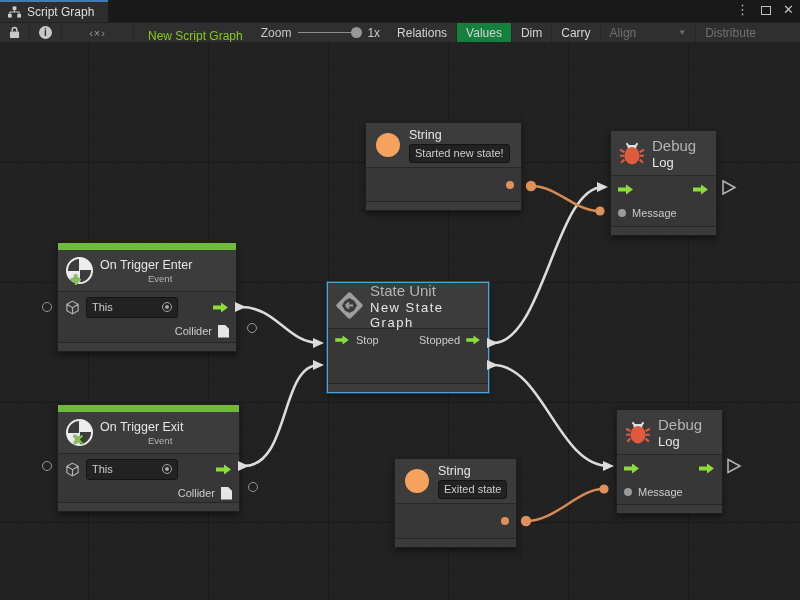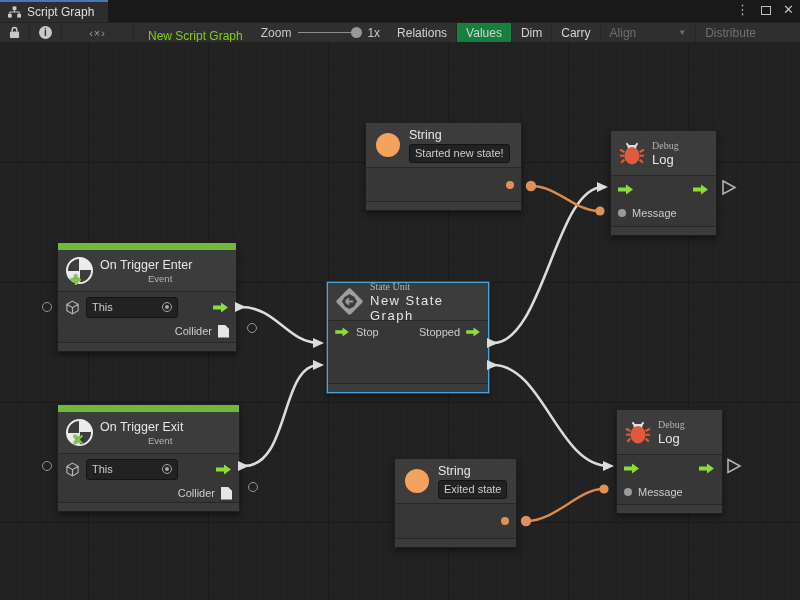--- a/index.html
+++ b/index.html
@@ -47,21 +47,21 @@
   }
 
   
   .node { position:absolute; background:#373737; border:1px solid #1f1f1f;
           box-shadow:0 3px 6px rgba(0,0,0,.45); color:#dcdcdc; }
   .node.selected { border:1px solid #4aa3dd; box-shadow:0 0 0 1px rgba(74,163,221,.35), 0 3px 6px rgba(0,0,0,.45); }
   .evbar { height:7px; background:#6fb93d; }
   .nhead { display:flex; align-items:center; gap:7px; padding:5px 8px; background:#3c3c3c;
            border-bottom:1px solid #282828; }
   .ntitle { font-size:12.5px; color:#e6e6e6; }
-  .nkind  { font-size:10px; color:#b4b4b4; margin-bottom:1px;font-family:Liberation Serif, serif; }
+  .nkind  { font-size:15px; color:#b4b4b4; margin-bottom:1px; }
   .nsub   { font-size:9.5px; color:#b4b4b4; margin-top:1px;padding-left:48px; }
   .nfoot { position:absolute; bottom:0; left:0; right:0; height:9px; background:#3b3b3b; border-top:1px solid #262626; }
   .prow { display:flex; align-items:center; gap:6px; padding:0 7px; height:24px; }
   .prow.right { justify-content:flex-end; }
   .plabel { font-size:11px; color:#cccccc; }
   .flex { flex:1; }
 
   
   .flow-arrow { display:inline-flex; }
   .dot { width:8px; height:8px; border-radius:50%; display:inline-block; }
@@ -242,21 +242,21 @@
       <div class="prow right" style="height:22px">
         <span class="plabel">Collider</span>
         <span class="doc-icon"></span>
       </div>
       <div class="nfoot"></div>
     </div>
     <div class="ext-circle" style="left:42px;top:418px"></div>
     <div class="ext-circle" style="left:248px;top:439px"></div>
 
     <div class="node selected" style="left:327px;top:239px;width:162px;height:111px">
-      <div class="nhead" style="height:38px">
+      <div class="nhead" style="height:46px">
         <span class="state-icon">
           <svg width="27" height="27" viewBox="0 0 26 26">
               <path d="M13 2.5 L23.5 13 L13 23.5 L2.5 13 Z" fill="none" stroke="#9e9e9e" stroke-width="4.2" stroke-linejoin="round"></path>
               <circle cx="13" cy="13" r="6.3" fill="#3c3c3c"></circle>
               <path d="M9.5 13 h7 M9.5 13 l3 -3 M9.5 13 l3 3" stroke="#9e9e9e" stroke-width="1.8" fill="none"></path>
             </svg>
         </span>
         <div>
           <div class="nkind">State Unit</div>
           <div class="ntitle" style="font-size:13px;letter-spacing:1.5px">New State Graph</div>

